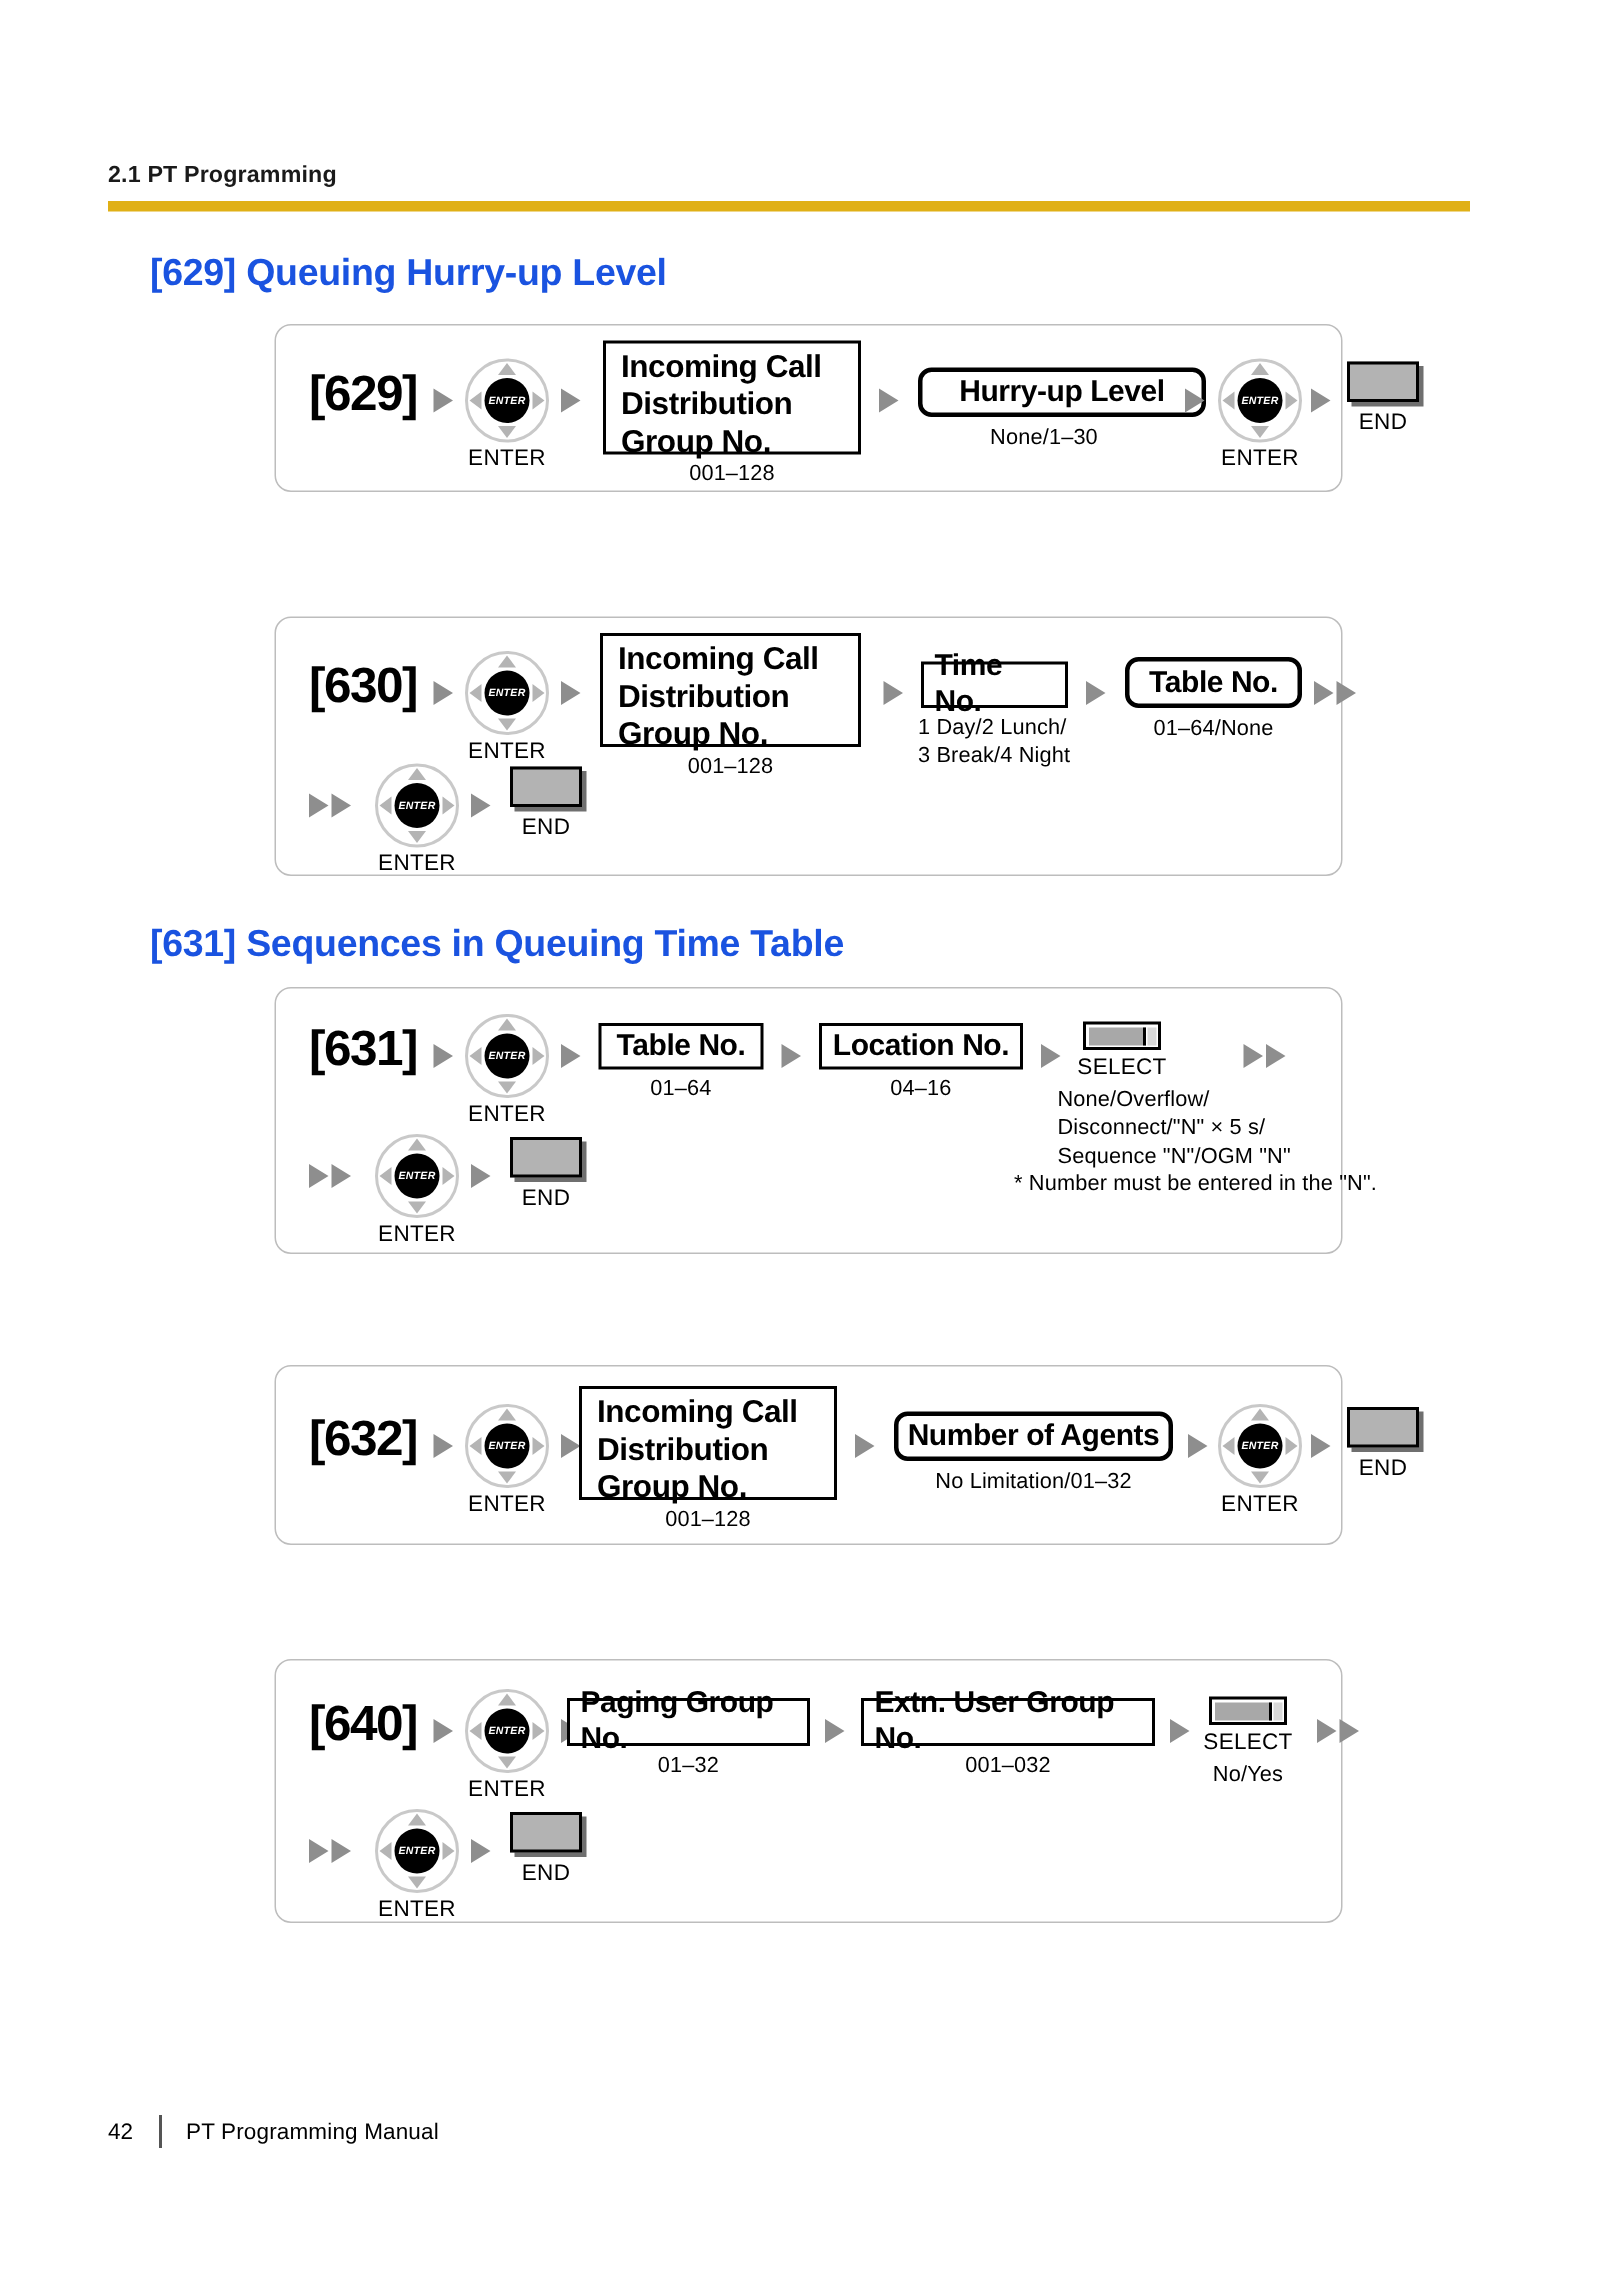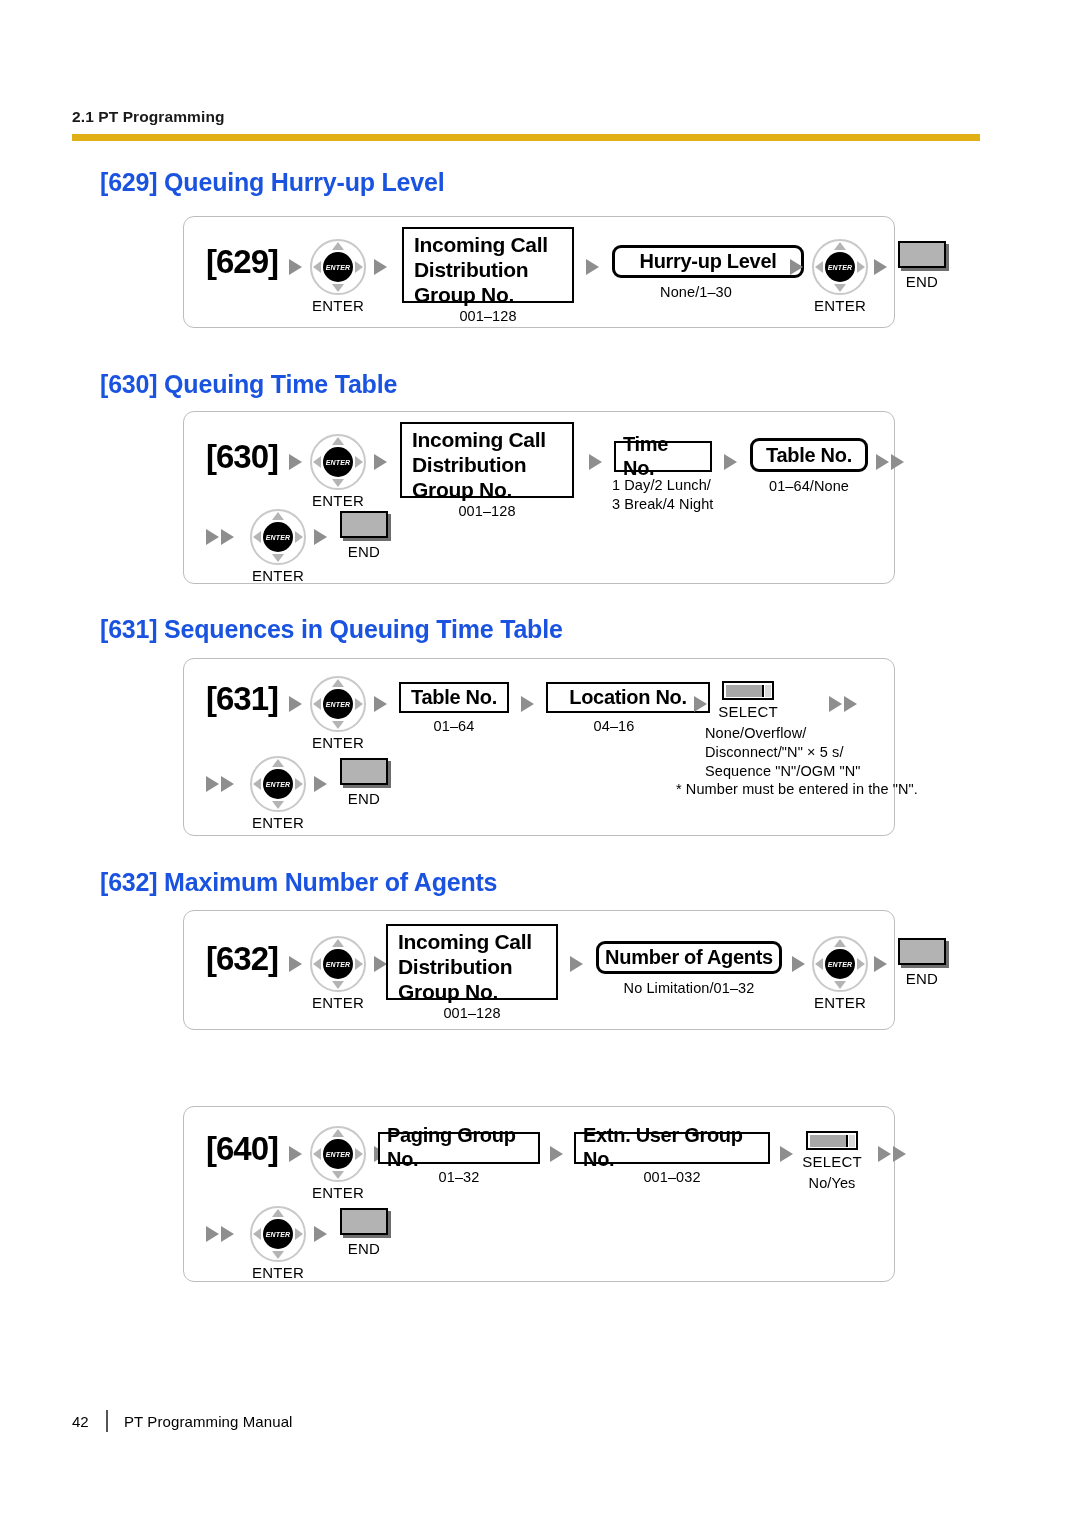--- a/index.html
+++ b/index.html
@@ -306,21 +306,20 @@
       <div class="disc">ENTER</div>
     </div>
     <div class="keylabel" style="left:628px; top:80px; width:56px;">ENTER</div>
 
     <div class="arrow" style="left:690px; top:42px;"></div>
 
     <div class="endkey" style="left:714px; top:24px;"></div>
     <div class="keylabel" style="left:706px; top:56px; width:64px;">END</div>
   </div>
 
-  <div class="sec-title" style="top:370px;">[630] Queuing Time Table</div>
 
   <div class="panel" style="top:411px; height:173px;">
     <div class="prognum" style="left:22px; top:28px;">[630]</div>
     <div class="arrow" style="left:105px; top:42px;"></div>
 
     <div class="nav" style="left:126px; top:22px;">
       <div class="ring"></div>
       <div class="tri up"></div>
       <div class="tri down"></div>
       <div class="tri left"></div>
@@ -385,21 +384,21 @@
     </div>
     <div class="keylabel" style="left:126px; top:75px; width:56px;">ENTER</div>
 
     <div class="arrow" style="left:190px; top:37px;"></div>
 
     <div class="box" style="left:215px; top:23px; width:110px; height:31px; justify-content:center;">Table No.</div>
     <div class="caption center" style="left: 215px; top: 58px; width: 110px; white-space: pre-line;">01–64</div>
 
     <div class="arrow" style="left:337px; top:37px;"></div>
 
-    <div class="box" style="left:362px; top:23px; width:164px; height:31px; justify-content:center;">Location No.</div>
+    <div class="box" style="left:362px; top:23px; width:136px; height:31px; justify-content:center;">Location No.</div>
     <div class="caption center" style="left: 362px; top: 58px; width: 136px; white-space: pre-line;">04–16</div>
 
     <div class="arrow" style="left:510px; top:37px;"></div>
 
     <div class="selkey" style="left:538px; top:22px;">
       <div class="bar"></div>
       <div class="nub"></div>
     </div>
     <div class="keylabel" style="left:522px; top:44px; width:84px;">SELECT</div>
     <div class="caption left" style="left: 521px; top: 65px; width: 200px; white-space: pre-line;">None/Overflow/
@@ -423,21 +422,20 @@
       <div class="disc">ENTER</div>
     </div>
     <div class="keylabel" style="left:66px; top:155px; width:56px;">ENTER</div>
 
     <div class="arrow" style="left:130px; top:117px;"></div>
 
     <div class="endkey" style="left:156px; top:99px;"></div>
     <div class="keylabel" style="left:148px; top:131px; width:64px;">END</div>
   </div>
 
-  <div class="sec-title" style="top:868px;">[632] Maximum Number of Agents</div>
 
   <div class="panel" style="top:910px; height:120px;">
     <div class="prognum" style="left:22px; top:31px;">[632]</div>
     <div class="arrow" style="left:105px; top:45px;"></div>
 
     <div class="nav" style="left:126px; top:25px;">
       <div class="ring"></div>
       <div class="tri up"></div>
       <div class="tri down"></div>
       <div class="tri left"></div>

